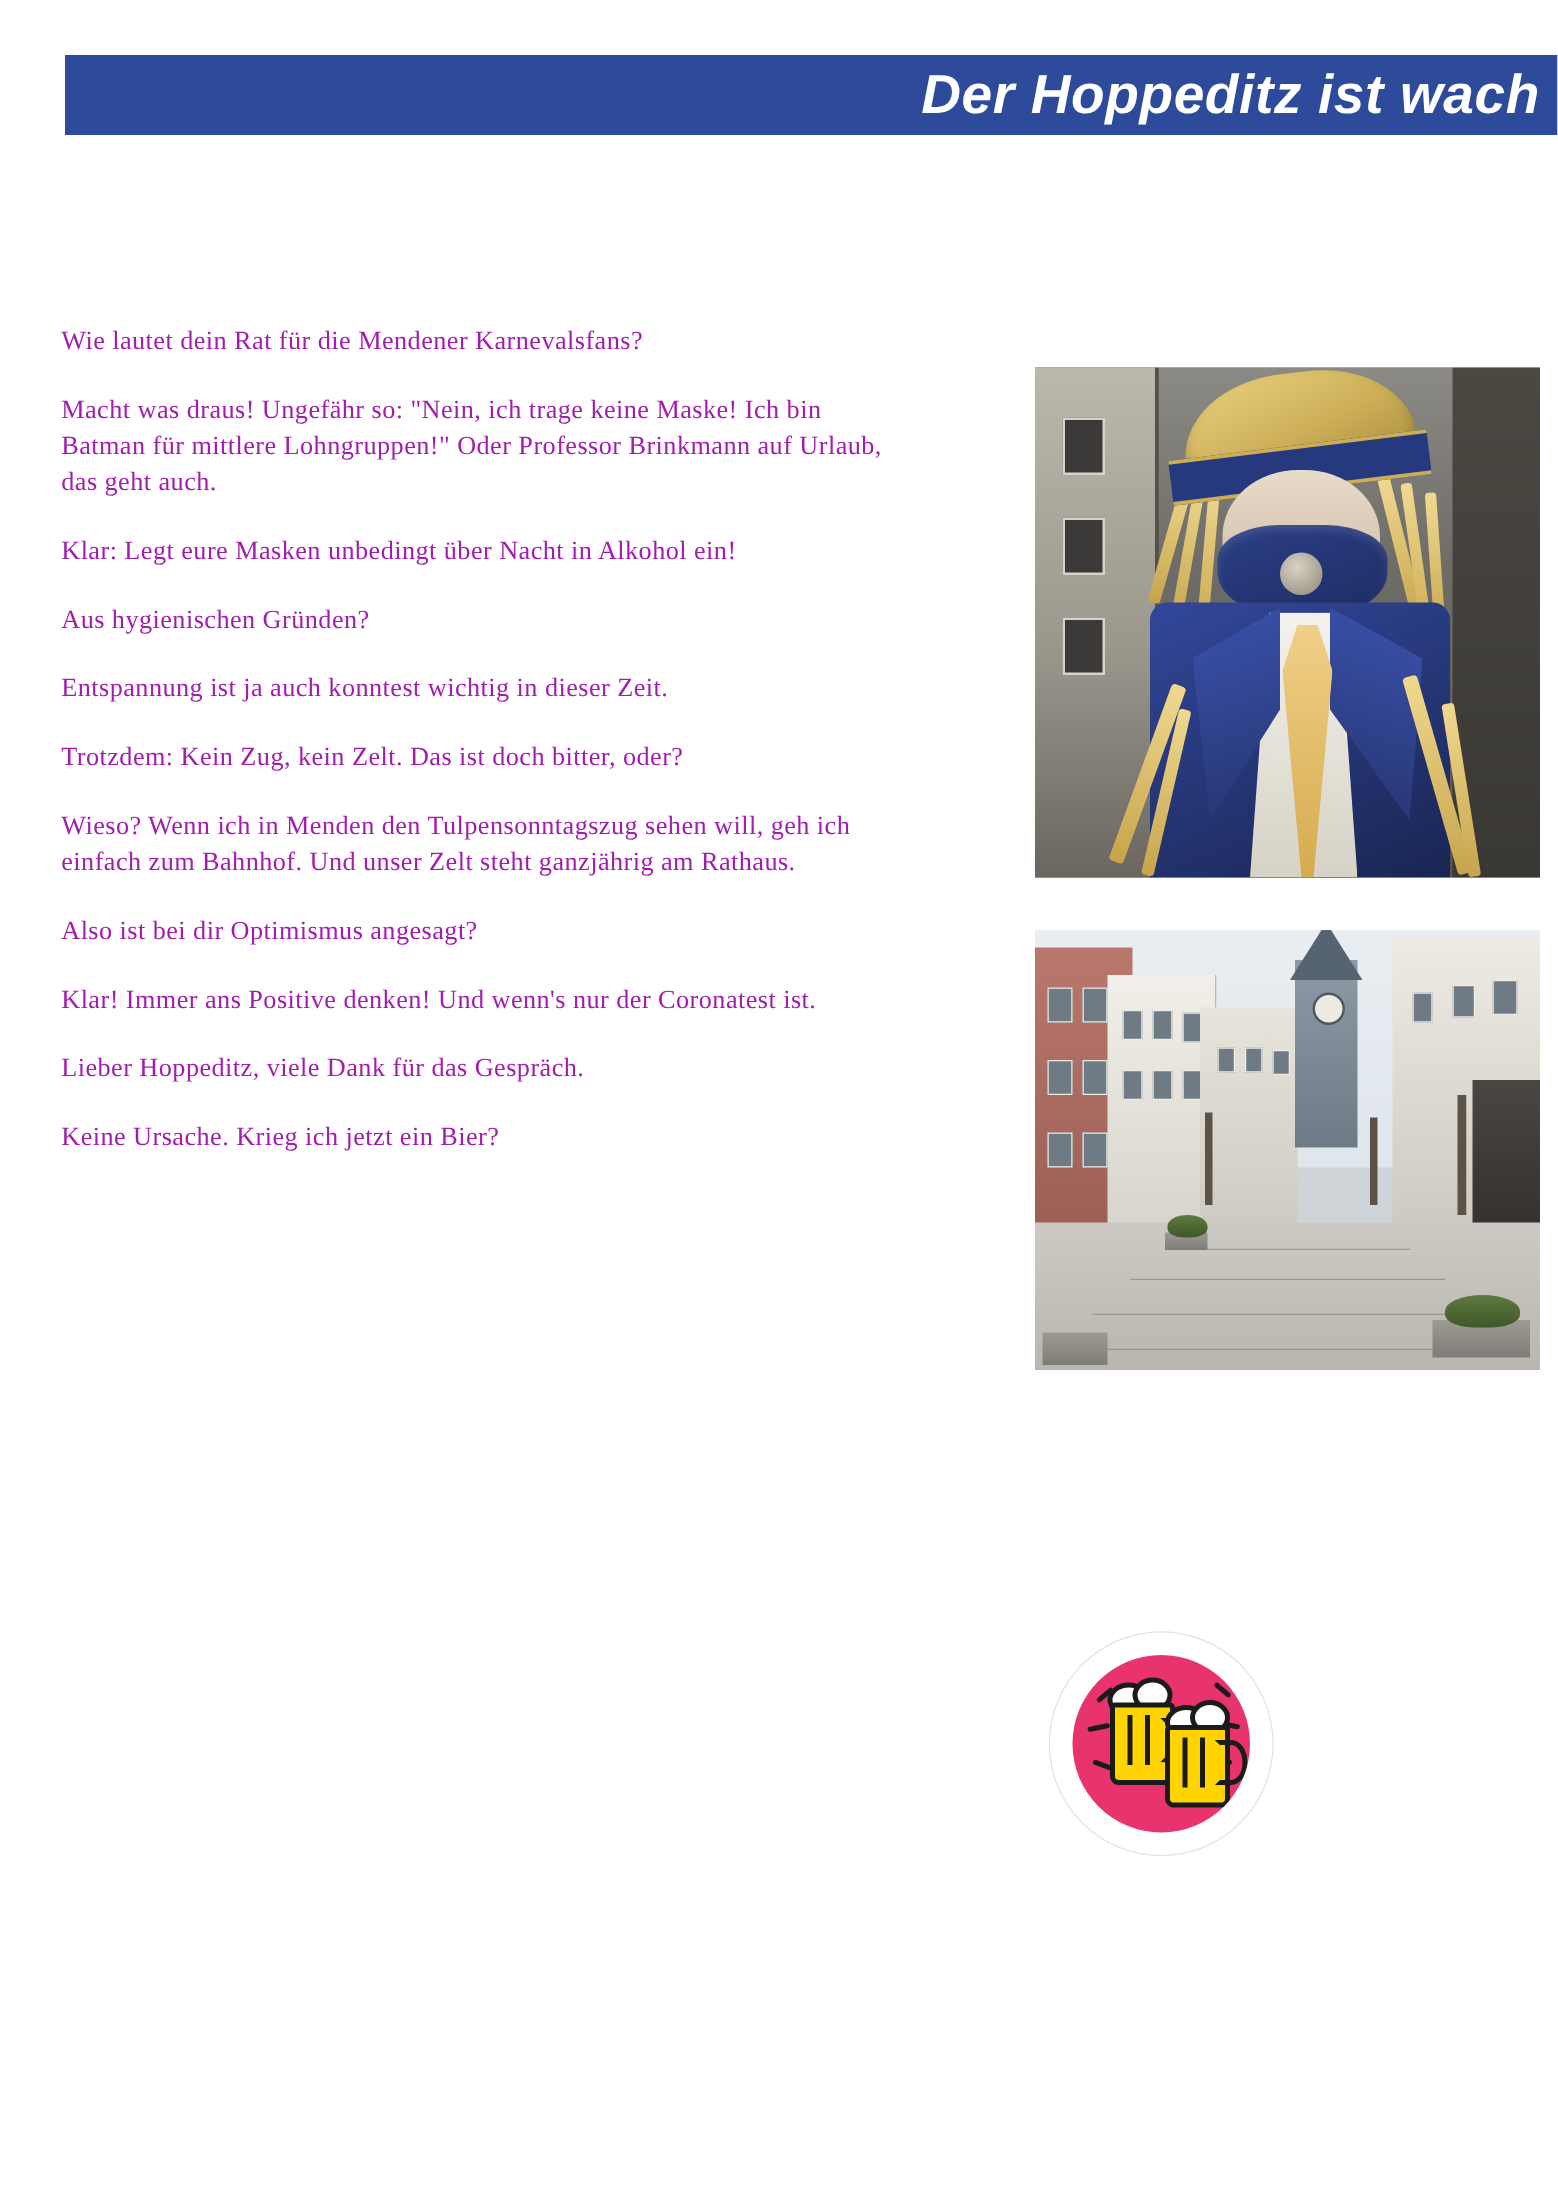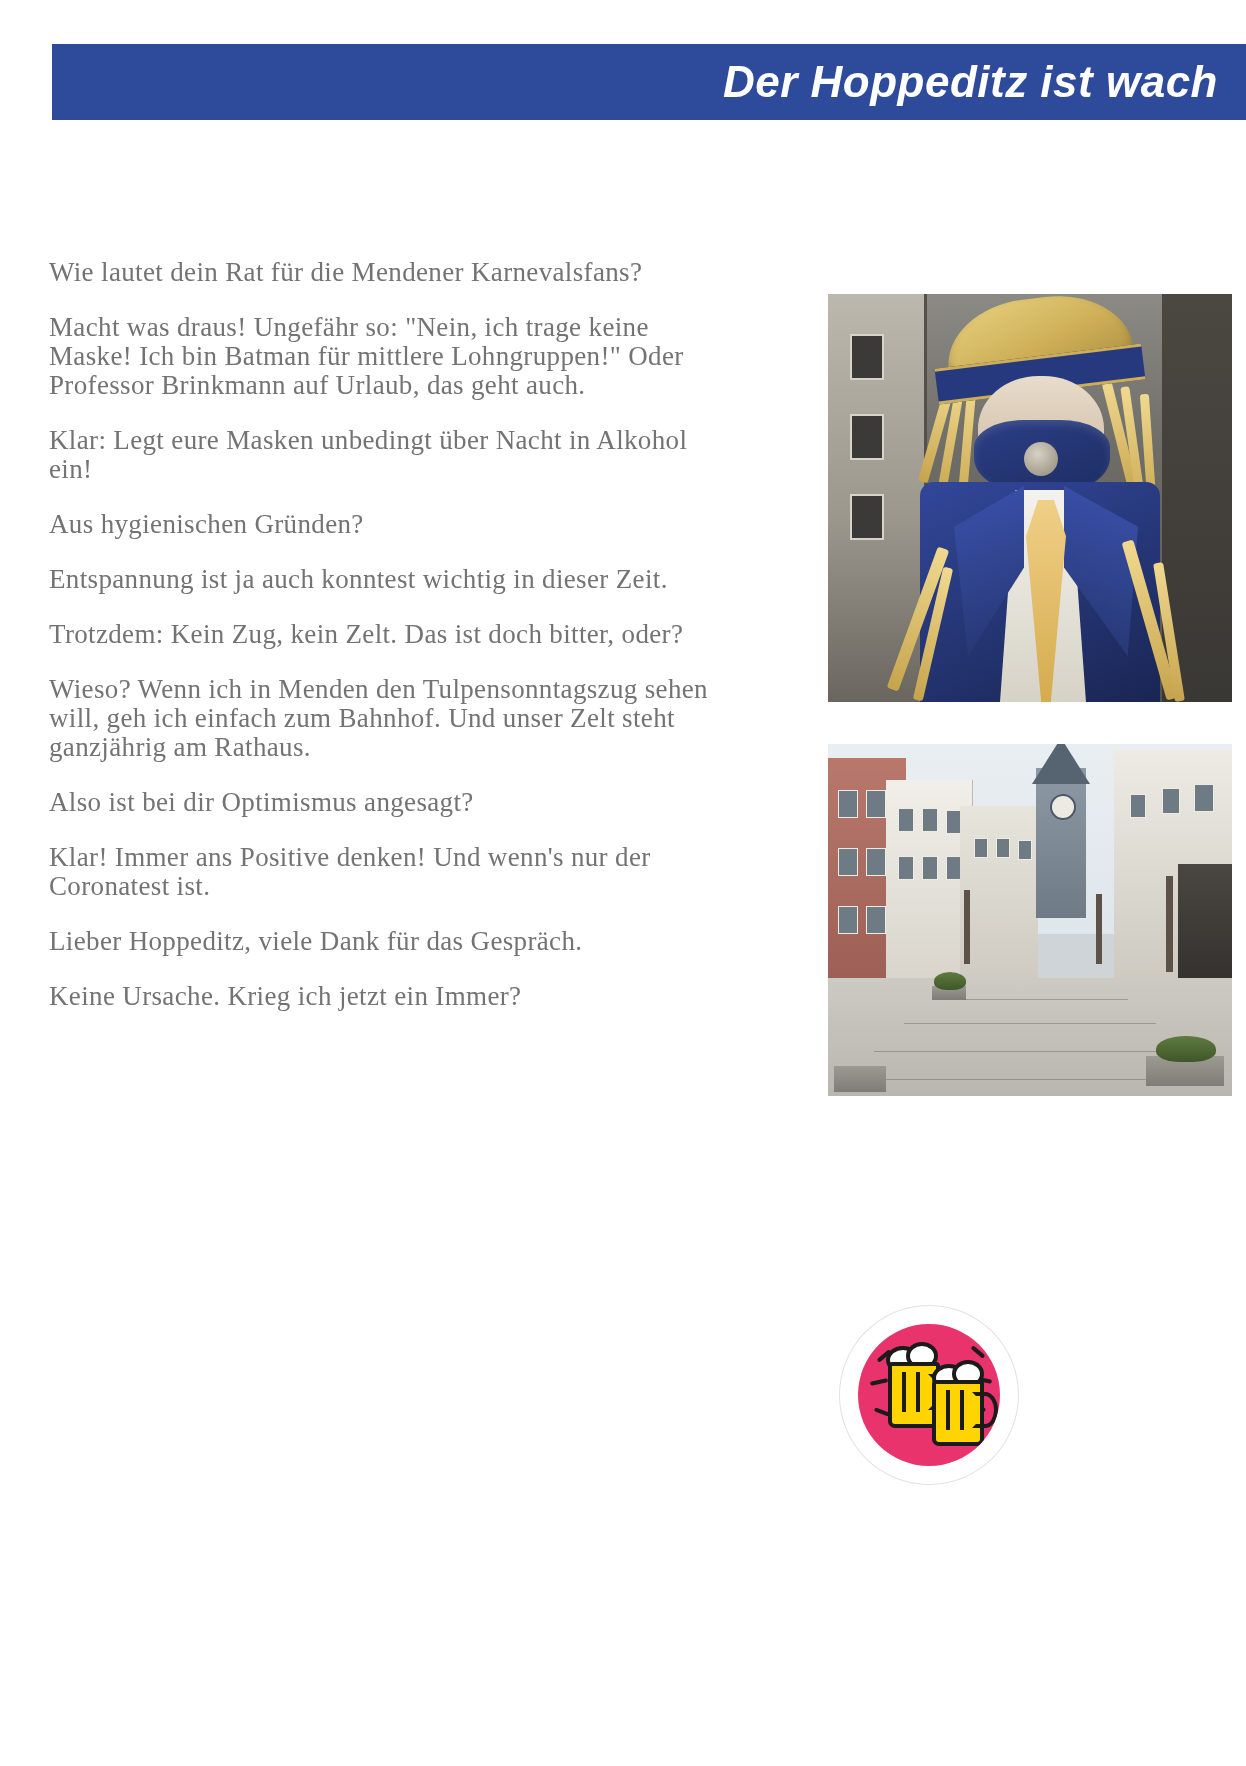--- a/index.html
+++ b/index.html
@@ -14,27 +14,27 @@
     font-family: "Liberation Serif", serif;
     overflow: hidden;
   }
 
   
   .header-banner {
     position: absolute;
     left: 52px;
     top: 44px;
     width: 1194px;
-    height: 76px;
+    height: 64px;
     background: #2e4b9b;
     display: flex;
     align-items: center;
     justify-content: flex-end;
     box-sizing: border-box;
-    padding-right: 28px;
+    padding-right: 14px;
   }
   .header-title {
     color: #ffffff;
     font-family: "Liberation Sans", sans-serif;
     font-style: italic;
     font-weight: bold;
     font-size: 44px;
     letter-spacing: 0.5px;
     white-space: nowrap;
   }
@@ -44,23 +44,23 @@
     position: absolute;
     left: 49px;
     top: 258px;
     width: 676px;
   }
   .qa-block {
     margin: 0 0 26px 0;
   }
   .qa-text {
     font-family: "Liberation Serif", serif;
-    font-size: 27px;
+    font-size: 21px;
     line-height: 29px;
-    color: #737373;
+    color: #a21caf;
     letter-spacing: 0.35px;
     margin: 0;
   }
 
   
   .media-column {
     position: absolute;
     left: 828px;
     top: 294px;
     width: 404px;
@@ -347,21 +347,21 @@
   <div class="qa-block">
     <p class="qa-text">Also ist bei dir Optimismus angesagt?</p>
   </div>
   <div class="qa-block">
     <p class="qa-text">Klar! Immer ans Positive denken! Und wenn's nur der Coronatest ist.</p>
   </div>
   <div class="qa-block">
     <p class="qa-text">Lieber Hoppeditz, viele Dank für das Gespräch.</p>
   </div>
   <div class="qa-block">
-    <p class="qa-text">Keine Ursache. Krieg ich jetzt ein Immer?</p>
+    <p class="qa-text">Keine Ursache. Krieg ich jetzt ein Bier?</p>
   </div>
 </div>
 
 <div class="media-column">
 
   <div class="photo photo-hoppeditz">
     <div class="hp-bg"></div>
     <div class="hp-bg-building"></div>
     <div class="hp-bg-window" style="left:22px;top:40px;"></div>
     <div class="hp-bg-window" style="left:22px;top:120px;"></div>

